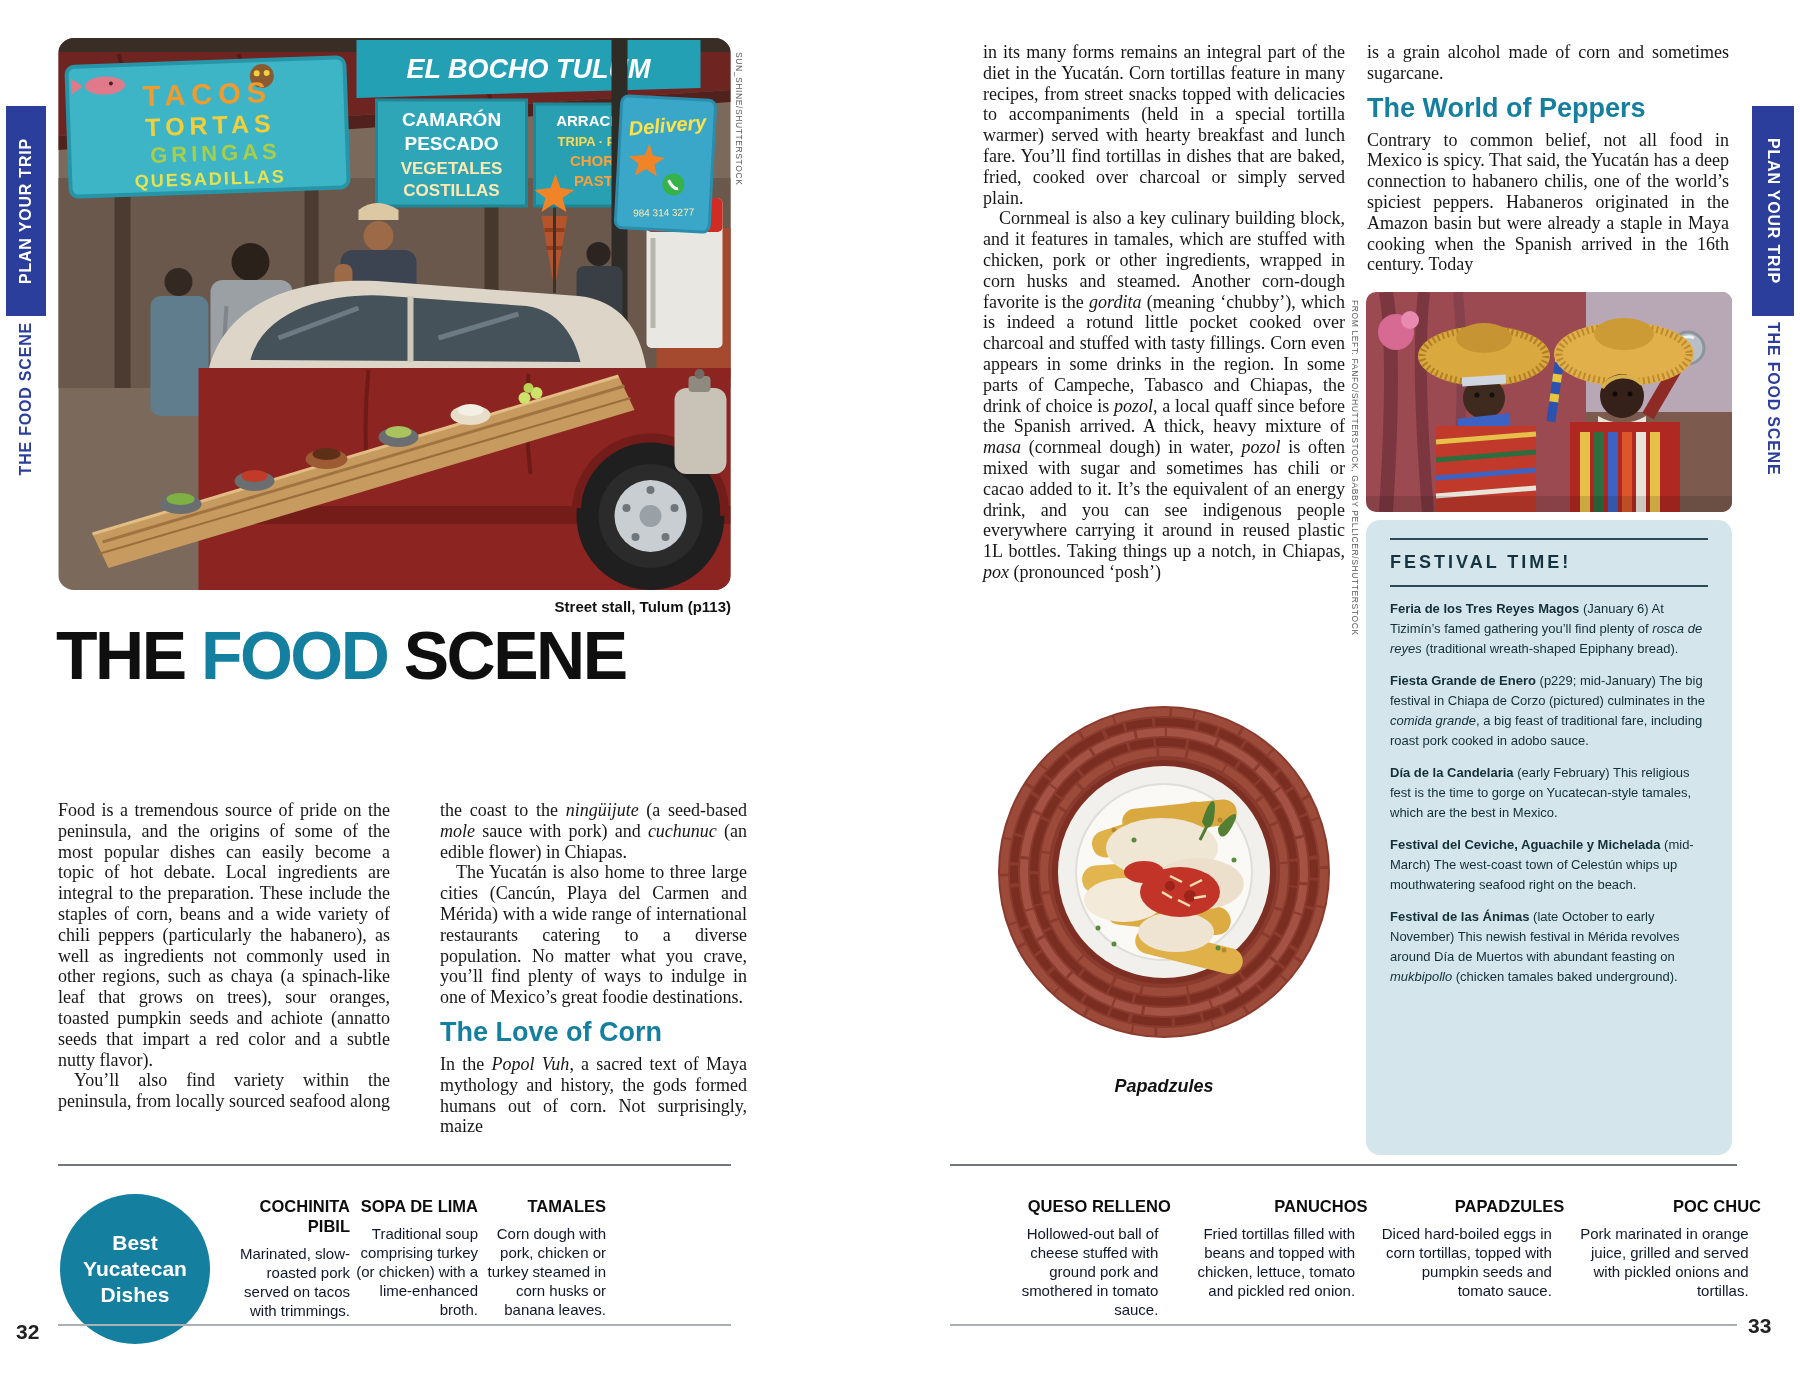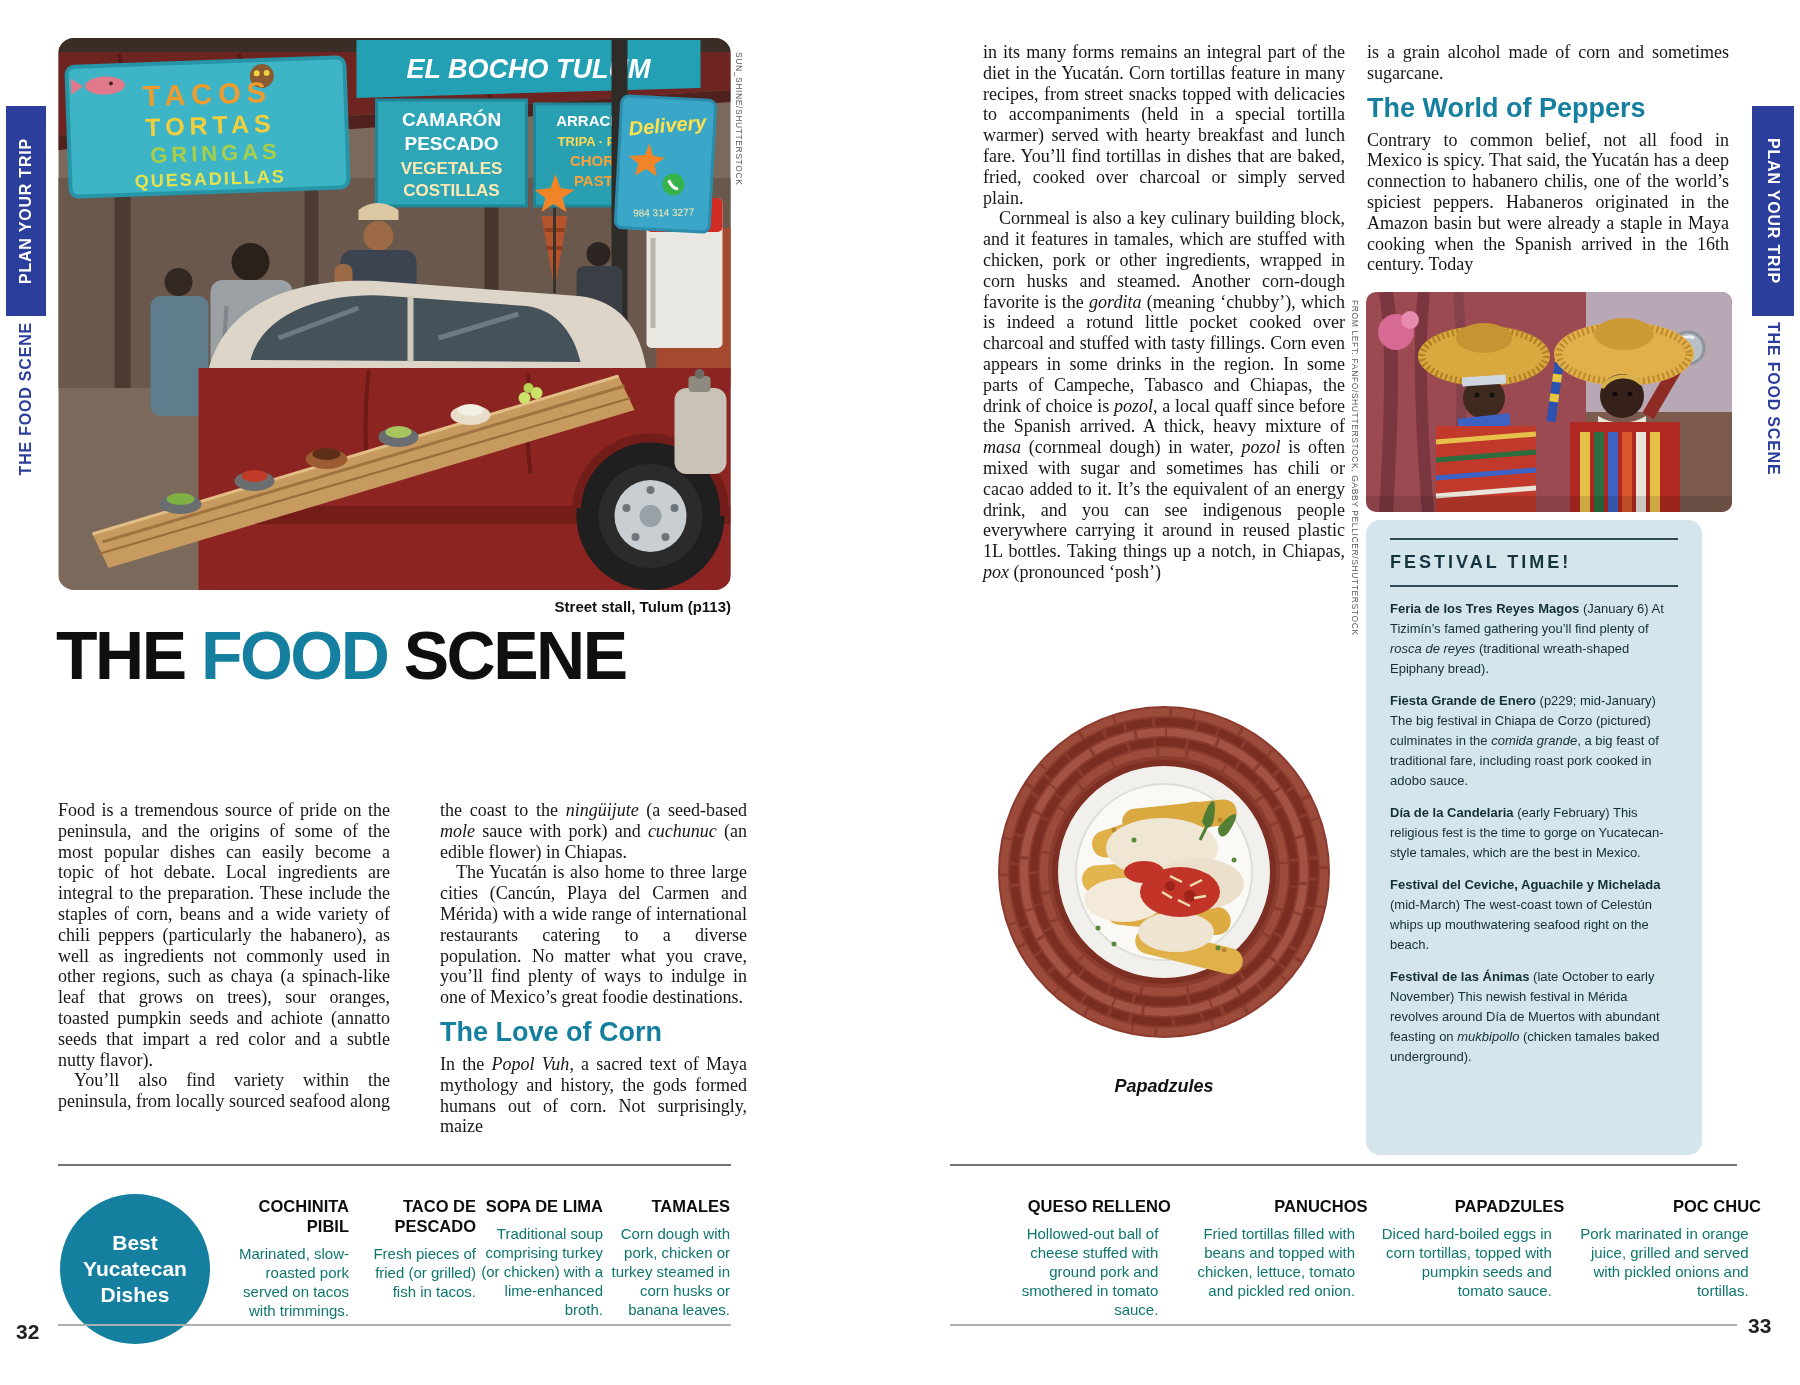--- a/index.html
+++ b/index.html
@@ -50,21 +50,21 @@
 
   
   .badge{width:150px;height:150px;border-radius:50%;background:var(--teal);display:flex;
          flex-direction:column;align-items:center;justify-content:center;}
   .badge span{color:#fff;font-weight:700;font-size:21px;line-height:26px;}
 
   
   .dishes{display:flex;}
   .dish{text-align:right;}
   .dish h4{margin:0 0 8px 0;font-size:16.5px;line-height:20px;font-weight:700;color:#0d0d0d;}
-  .dish p{margin:0 auto;font-size:15px;line-height:19px;color:#0f766e;}
+  .dish p{margin:0 auto;font-size:15px;line-height:19px;color:#0f172a;}
   .dishes-left .dish{width:124px;margin-right:4px;}
   .dishes-right{width:787px;}
   .dishes-right .dish{flex:1;}
   .dishes-right .dish p{max-width:172px;}
 
   
   .fest-box{background:var(--boxbg);border-radius:14px;padding:18px 24px 16px 24px;box-sizing:border-box;}
   .fest-rule{border:none;border-top:2px solid #2c4a55;margin:0;}
   .fest-title{font-size:18px;font-weight:700;letter-spacing:3px;color:#15333e;margin:12px 0;}
   .fest-entry{font-size:13px;line-height:20px;color:#122e37;margin-top:12px;}
@@ -253,24 +253,20 @@
   <div class="abs rule" style="left:58px;top:1164px;width:673px;"></div>
   <div class="abs badge" style="left:60px;top:1194px;">
     <span>Best</span>
     <span>Yucatecan</span>
     <span>Dishes</span>
   </div>
   <div class="abs dishes dishes-left" style="left:226px;top:1196px;width:508px;">
     <div class="dish">
       <h4>COCHINITA PIBIL</h4>
       <p>Marinated, slow-roasted pork served on tacos with trimmings.</p>
-    </div>
-    <div class="dish">
-      <h4>TACO DE PESCADO</h4>
-      <p>Fresh pieces of fried (or grilled) fish in tacos.</p>
     </div>
     <div class="dish">
       <h4>SOPA DE LIMA</h4>
       <p>Traditional soup comprising turkey (or chicken) with a lime-enhanced broth.</p>
     </div>
     <div class="dish">
       <h4>TAMALES</h4>
       <p>Corn dough with pork, chicken or turkey steamed in corn husks or banana leaves.</p>
     </div>
   </div>
@@ -336,21 +332,21 @@
       <rect x="214" y="140" width="10" height="80" fill="#e7c04a"></rect>
       <rect x="228" y="140" width="10" height="80" fill="#2c6e3f"></rect>
       <rect x="242" y="140" width="10" height="80" fill="#3c63c4"></rect>
       <rect x="256" y="140" width="10" height="80" fill="#d9572b"></rect>
       <rect x="270" y="140" width="10" height="80" fill="#e8e4da"></rect>
       <rect x="284" y="140" width="10" height="80" fill="#e7c04a"></rect>
       <rect x="0" y="204" width="366" height="16" fill="#000" opacity="0.12"></rect>
     </svg>
   </div>
 
-  <div class="abs fest-box" style="left:1366px;top:520px;width:336px;height:635px;overflow:hidden;">
+  <div class="abs fest-box" style="left:1366px;top:520px;width:366px;height:635px;overflow:hidden;">
     <hr class="fest-rule">
     <div class="fest-title">FESTIVAL TIME!</div>
     <hr class="fest-rule">
     <div class="fest-entry"><b>Feria de los Tres Reyes Magos</b><span> (January 6) At Tizimín’s famed gathering you’ll find plenty of <i>rosca de reyes</i> (traditional wreath-shaped Epiphany bread).</span></div>
     <div class="fest-entry"><b>Fiesta Grande de Enero</b><span> (p229; mid-January) The big festival in Chiapa de Corzo (pictured) culminates in the <i>comida grande</i>, a big feast of traditional fare, including roast pork cooked in adobo sauce.</span></div>
     <div class="fest-entry"><b>Día de la Candelaria</b><span> (early February) This religious fest is the time to gorge on Yucatecan-style tamales, which are the best in Mexico.</span></div>
     <div class="fest-entry"><b>Festival del Ceviche, Aguachile y Michelada</b><span> (mid-March) The west-coast town of Celestún whips up mouthwatering seafood right on the beach.</span></div>
     <div class="fest-entry"><b>Festival de las Ánimas</b><span> (late October to early November) This newish festival in Mérida revolves around Día de Muertos with abundant feasting on <i>mukbipollo</i> (chicken tamales baked underground).</span></div>
   </div>
 

